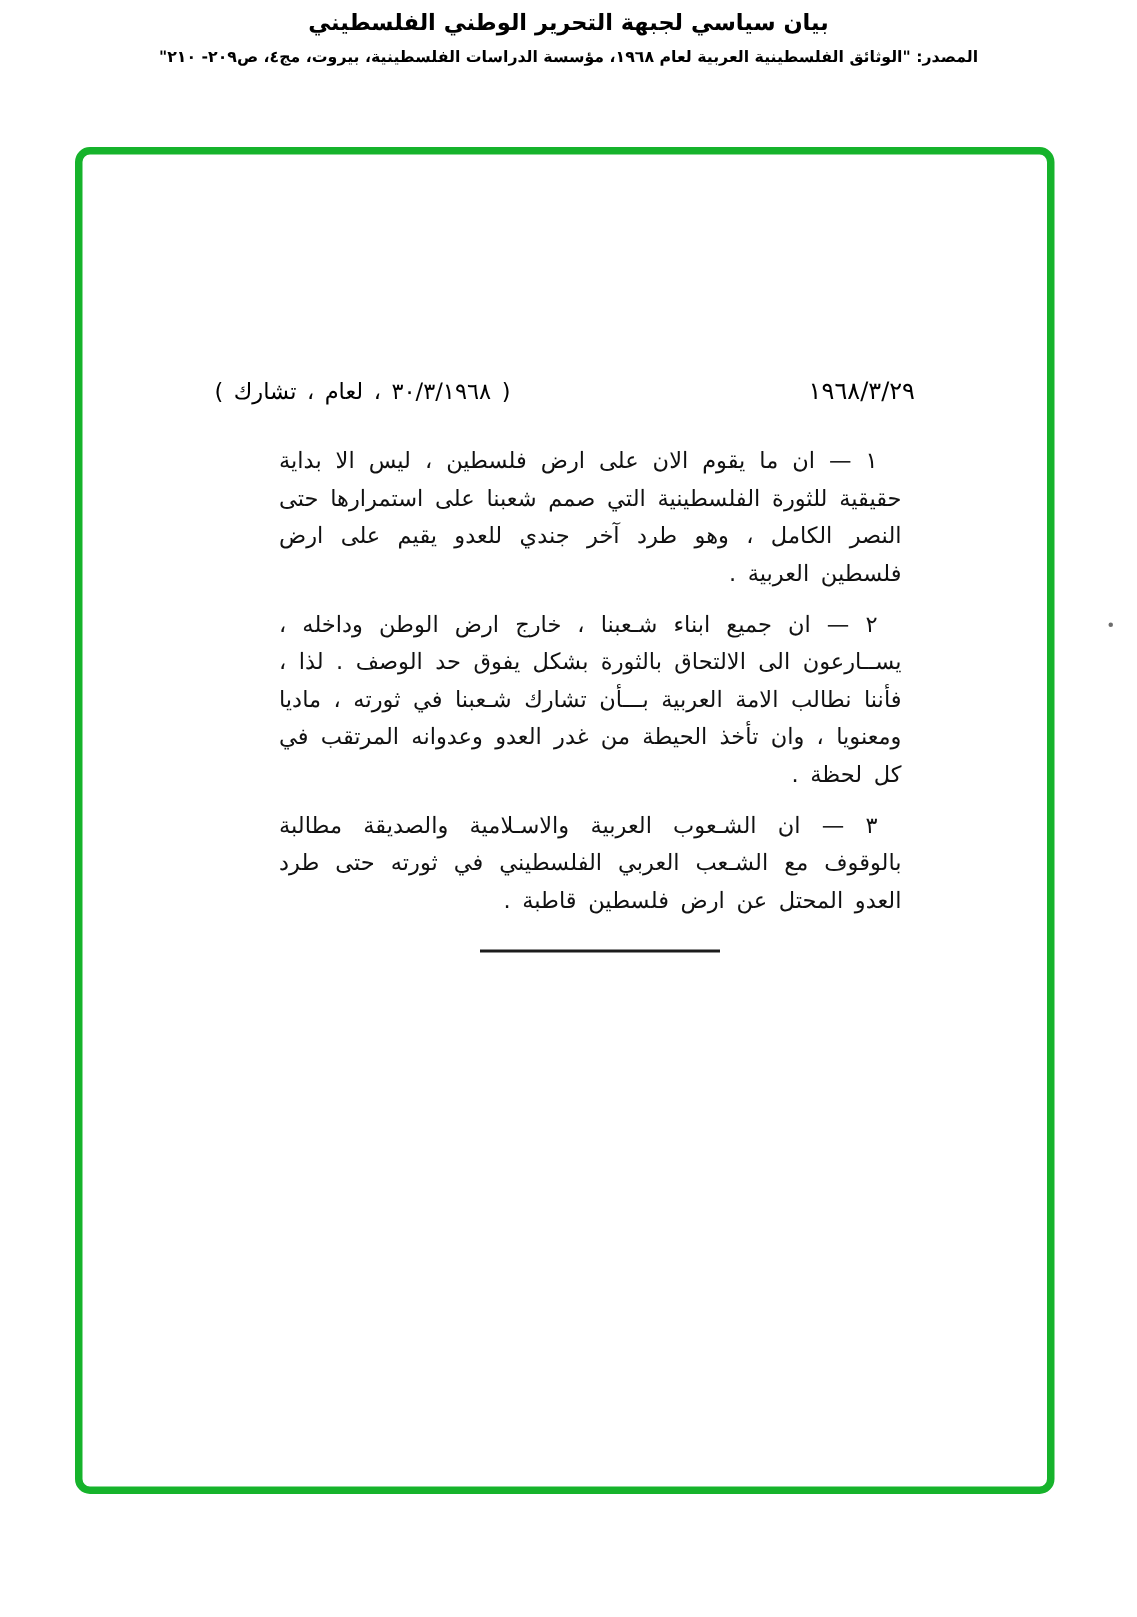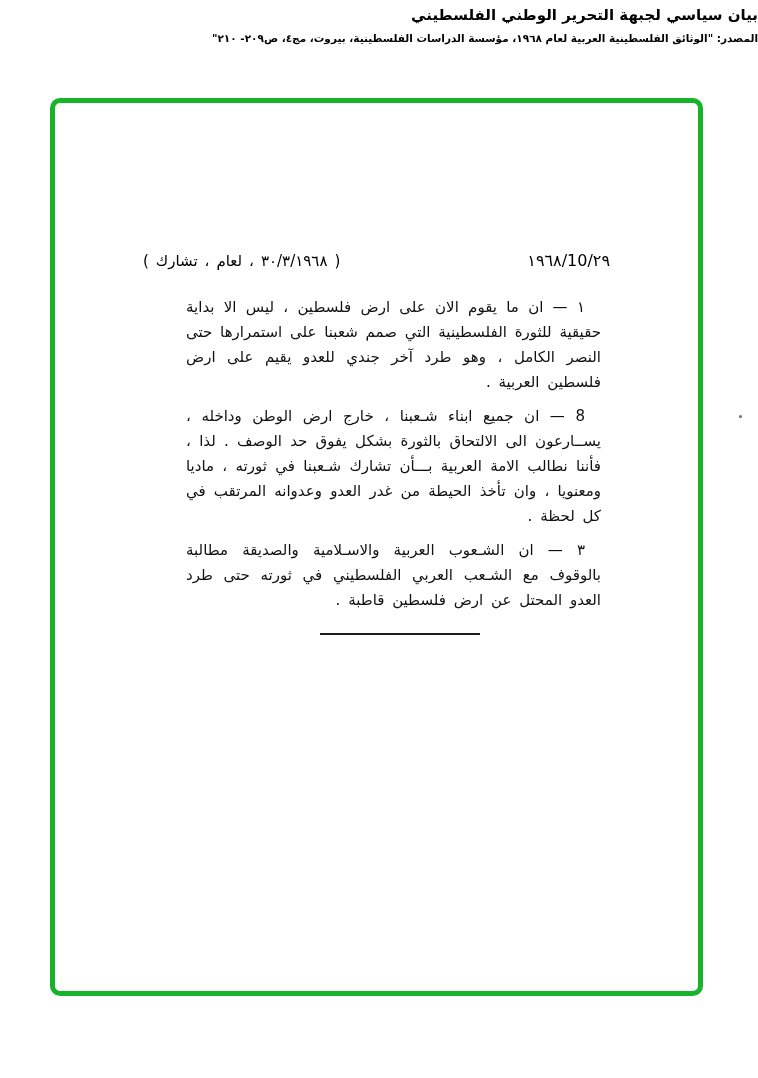--- a/index.html
+++ b/index.html
@@ -6,21 +6,21 @@
   body {
     width:758px; height:1078px; position:relative;
     background:#ffffff; color:#000;
     font-family:"DejaVu Sans", sans-serif;
     overflow:hidden;
   }
 
   
   .page-header {
     position:absolute; top:6px; left:0; width:758px;
-    text-align:right; direction:rtl;
+    text-align:center; direction:rtl;
   }
   .page-header .h-title {
     font-size:15px; font-weight:bold; letter-spacing:0.2px;
   }
   .page-header .h-source {
     font-size:10.5px; font-weight:bold; margin-top:8px;
   }
 
   
   .green-box {
@@ -83,25 +83,25 @@
   <div class="date-line">
     <span class="citation">
       <span>(</span>
       <span>تشارك</span>
       <span>،</span>
       <span>لعام</span>
       <span>،</span>
       <span>٣٠/٣/١٩٦٨</span>
       <span>)</span>
     </span>
-    <span class="doc-date">١٩٦٨/10/٢٩</span>
+    <span class="doc-date">١٩٦٨/٣/٢٩</span>
   </div>
 
   <div class="doc-body">
     <p>١ — ان ما يقوم الان على ارض فلسطين ، ليس الا بداية حقيقية للثورة الفلسطينية التي صمم شعبنا على استمرارها حتى النصر الكامل ، وهو طرد آخر جندي للعدو يقيم على ارض فلسطين العربية .</p>
-    <p>8 — ان جميع ابناء شـعبنا ، خارج ارض الوطن وداخله ، يســارعون الى الالتحاق بالثورة بشكل يفوق حد الوصف . لذا ، فأننا نطالب الامة العربية بـــأن تشارك شـعبنا في ثورته ، ماديا ومعنويا ، وان تأخذ الحيطة من غدر العدو وعدوانه المرتقب في كل لحظة .</p>
+    <p>٢ — ان جميع ابناء شـعبنا ، خارج ارض الوطن وداخله ، يســارعون الى الالتحاق بالثورة بشكل يفوق حد الوصف . لذا ، فأننا نطالب الامة العربية بـــأن تشارك شـعبنا في ثورته ، ماديا ومعنويا ، وان تأخذ الحيطة من غدر العدو وعدوانه المرتقب في كل لحظة .</p>
     <p>٣ — ان الشـعوب العربية والاسـلامية والصديقة مطالبة بالوقوف مع الشـعب العربي الفلسطيني في ثورته حتى طرد العدو المحتل عن ارض فلسطين قاطبة .</p>
   </div>
 
   <div class="divider" style="border-top-color: rgb(28, 28, 28);"></div>
 </div>
 
 <div class="speck"></div>
 
 </body></html>

